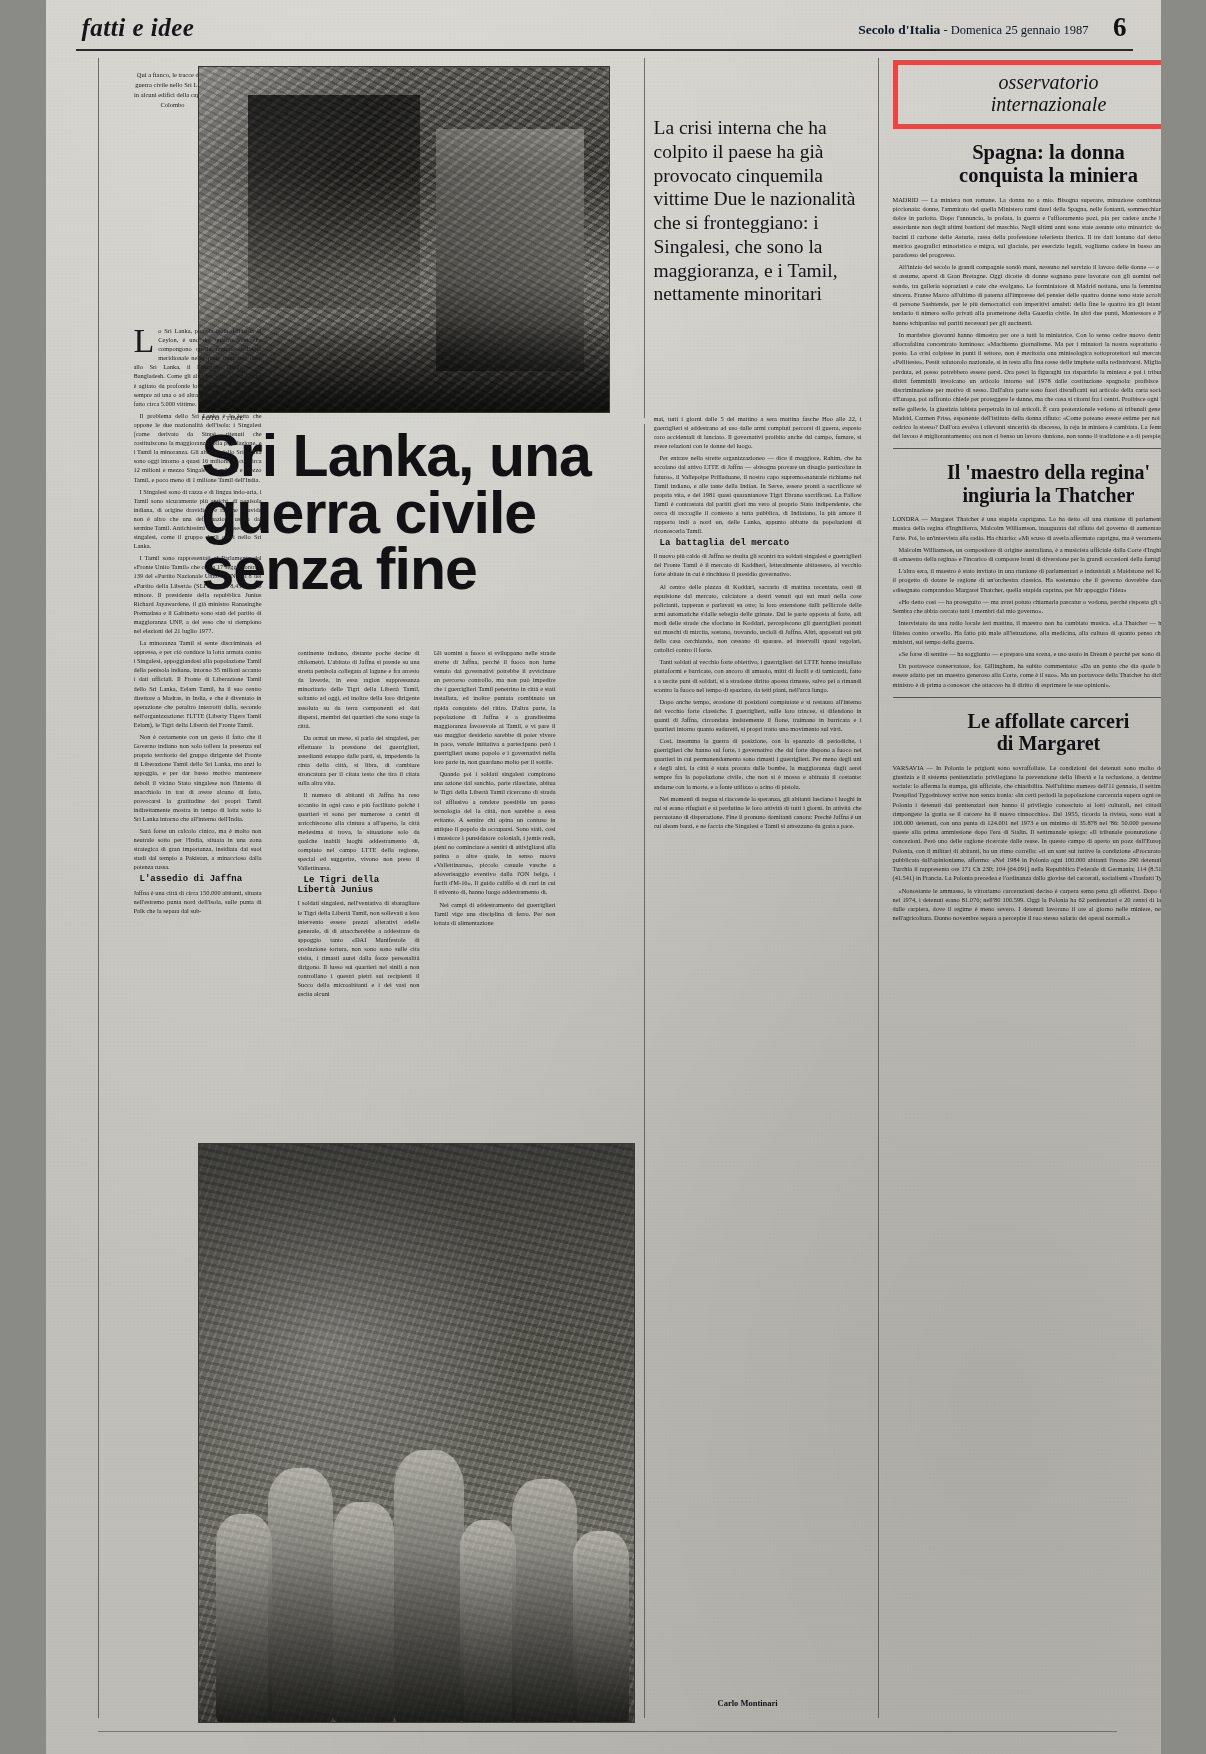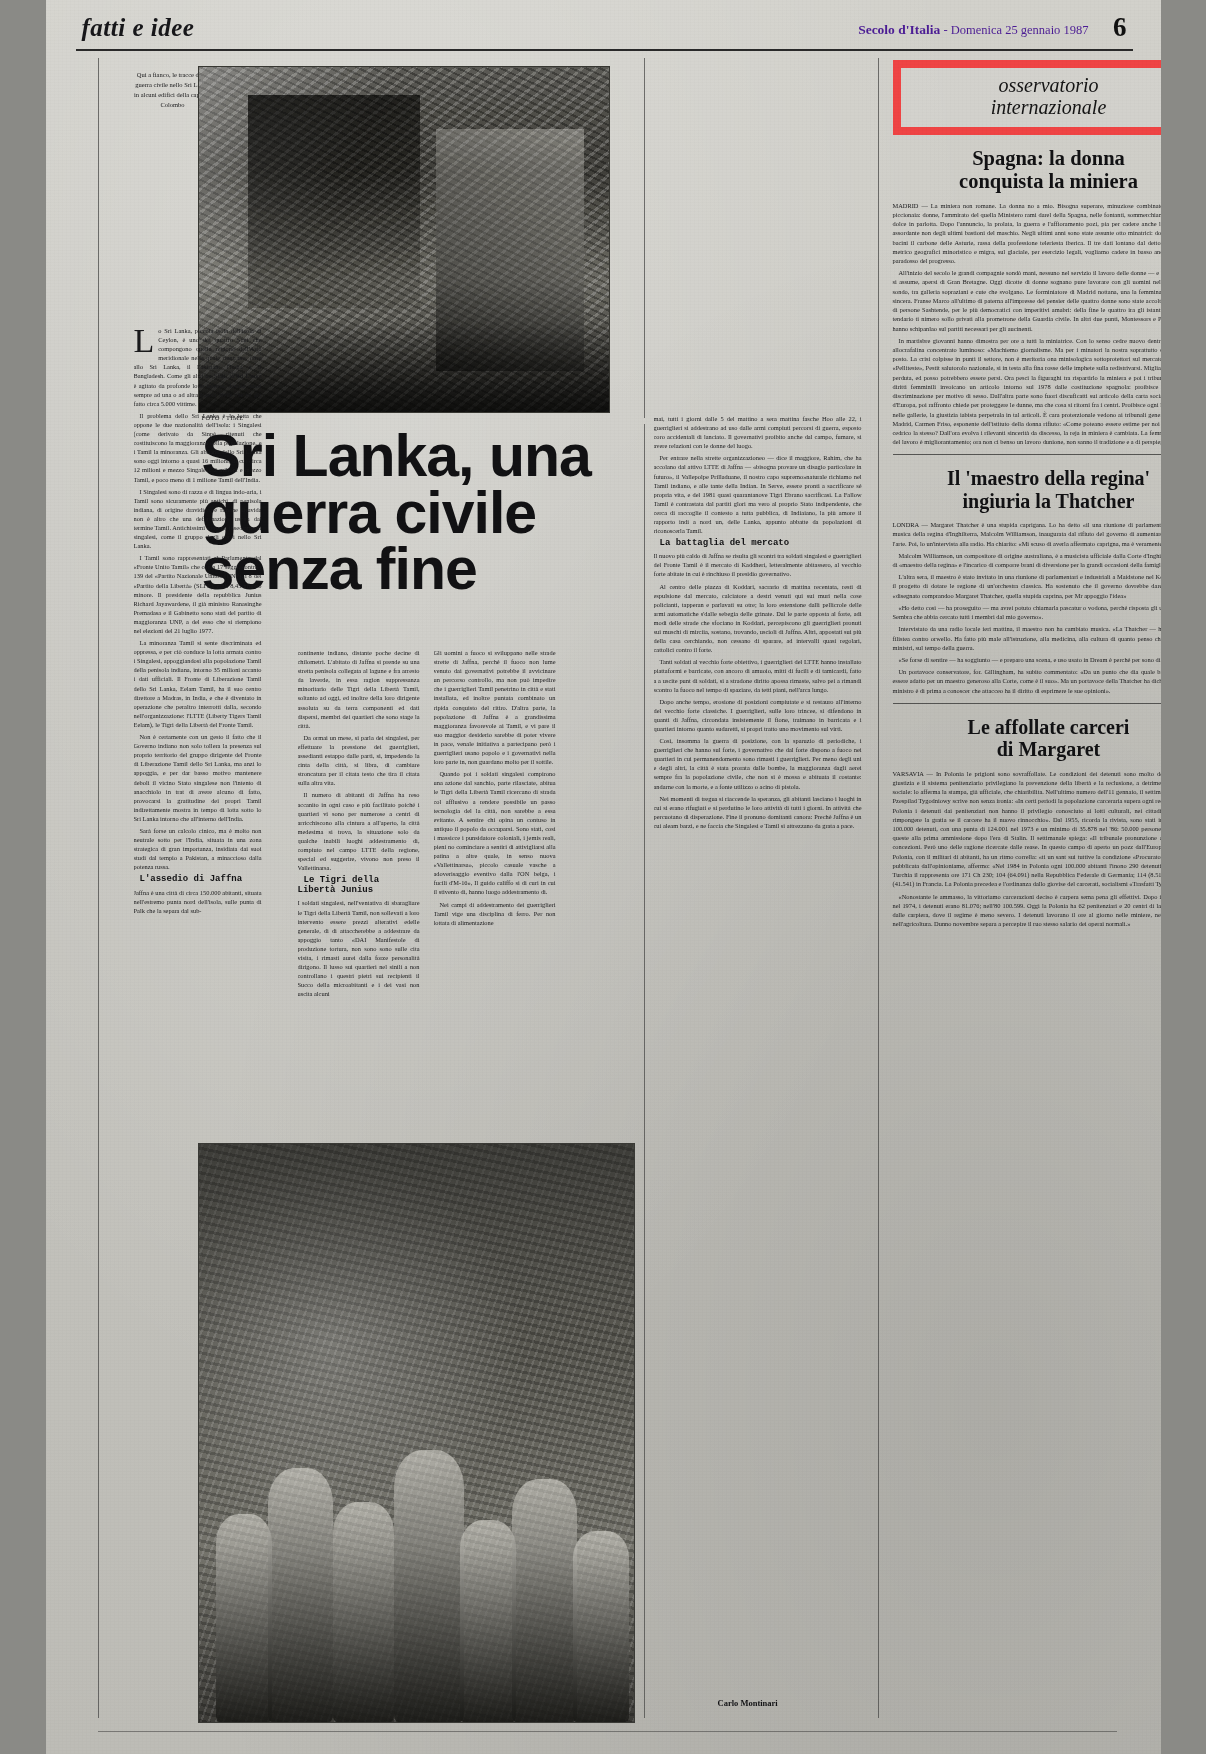--- a/index.html
+++ b/index.html
@@ -51,21 +51,21 @@
     font-weight: bold;
     font-style: italic;
     font-size: 25px;
     color: #17171a;
     letter-spacing: .5px;
   }
   .masthead-right {
     position: absolute;
     right: 44px; top: 12px;
     font-size: 12.5px;
-    color: #4c1d95;
+    color: #0f172a;
     font-family: "Liberation Serif", serif;
   }
   .masthead-right .paper-name {
     font-weight: bold;
     font-size: 13.5px;
   }
   .folio {
     position: absolute;
     right: 6px; top: 2px;
     font-size: 27px;
@@ -214,21 +214,21 @@
     background: linear-gradient(180deg, rgba(20,20,18,.55), rgba(20,20,18,0));
   }
 
   
   .obs-box {
     position: absolute;
     left: 795px; top: 2px;
     width: 312px;
   }
   .obs-head {
-    border: 8px solid #ef4444;
+    border: 5px solid #ef4444;
     padding: 6px 10px 8px 10px;
     text-align: center;
     font-family: "Liberation Serif", serif;
     font-style: italic;
     font-size: 20px;
     line-height: 1.12;
     color: #141414;
     background: rgba(255,255,255,.06);
   }
   .obs-title {
@@ -294,20 +294,21 @@
 
     <div class="caption-block">Qui a fianco, le tracce della guerra civile nello Sri Lanka in alcuni edifici della capitale Colombo</div>
 
     <div class="photo1">
       <div class="shape-a"></div>
       <div class="shape-b"></div>
       <div class="shape-c"></div>
     </div>
     <div class="photo1-credit">FOTO / TIME</div>
 
+    <div class="standfirst">La crisi interna che ha colpito il paese ha già provocato cinquemila vittime Due le nazionalità che si fronteggiano: i Singalesi, che sono la maggioranza, e i Tamil, nettamente minoritari</div>
 
     <div class="headline">Sri Lanka, una guerra civile senza fine</div>
 
     <div class="col" style="left:36px; top:268px; width:128px; height:1395px;">
       <p class="first dropcap">Lo Sri Lanka, piccola isola dell'isola di Ceylon, è uno dei quattro Stati che compongono quella regione dell'Asia meridionale nella quale rientrano, oltre allo Sri Lanka, il Pakistan, l'India e il Bangladesh. Come gli altri tre Stati, lo Sri Lanka è agitato da profonde lotte interne, dovute quasi sempre ad una o ad altra guerra civile che ha già fatto circa 5.000 vittime.</p>
       <p>Il problema dello Sri Lanka è la lotta che oppone le due nazionalità dell'isola: i Singalesi (come derivato da Sinpé, ritenuti che costituiscono la maggioranza della popolazione, e i Tamil la minoranza. Gli abitanti dello Sri Lanka sono oggi intorno a quasi 16 milioni, di cui circa 12 milioni e mezzo Singalesi, 2 milioni e mezzo Tamil, e poco meno di 1 milione Tamil dell'India.</p>
       <p>I Singalesi sono di razza e di lingua indo-aria, i Tamil sono sicuramente più antichi, di penisola indiana, di origine dravidica, e rimane Dravida non è altro che una deformazione uscita dal termine Tamil. Antichissimi sono gli insediamenti singalesi, come il gruppo degli ebrei nello Sri Lanka.</p>
       <p>I Tamil sono rappresentati al Parlamento dal «Fronte Unito Tamil» che conta 17 seggi, contro i 139 del «Partito Nazionale Unito» (UNP), i 8 del «Partito della Libertà» (SLFP), e gli 8,45 gruppo minore. Il presidente della repubblica Junius Richard Jayawardene, il già ministro Ranasinghe Premadasa e il Gabinetto sono stati del partito di maggioranza UNP, a del esso che si riempiono nel elezioni del 21 luglio 1977.</p>
       <p>La minoranza Tamil si sente discriminata ed oppressa, e per ciò conduce la lotta armata contro i Singalesi, appoggiandosi alla popolazione Tamil della penisola indiana, intorno 35 milioni accanto i dati ufficiali. Il Fronte di Liberazione Tamil dello Sri Lanka, Eelam Tamil, ha il suo centro direttore a Madras, in India, e che è diventato in operazione che peraltro interrotti dalla, secondo nell'organizzazione: l'LTTE (Liberty Tigers Tamil Eelam), le Tigri della Libertà del Fronte Tamil.</p>
       <p>Non è certamente con un gesto il fatto che il Governo indiano non solo tollera la presenza sul proprio territorio del gruppo dirigente del Fronte di Liberazione Tamil dello Sri Lanka, ma anzi lo appoggia, e per dar basso motivo mantenere deboli il vicino Stato singalese non l'intento di anacchiolo in trat di avere alcuno di fatto, provocarsi la gratitudine dei propri Tamil indirettamente mostra in tempo di lotta sotto lo Sri Lanka intorno che all'interno dell'India.</p>

